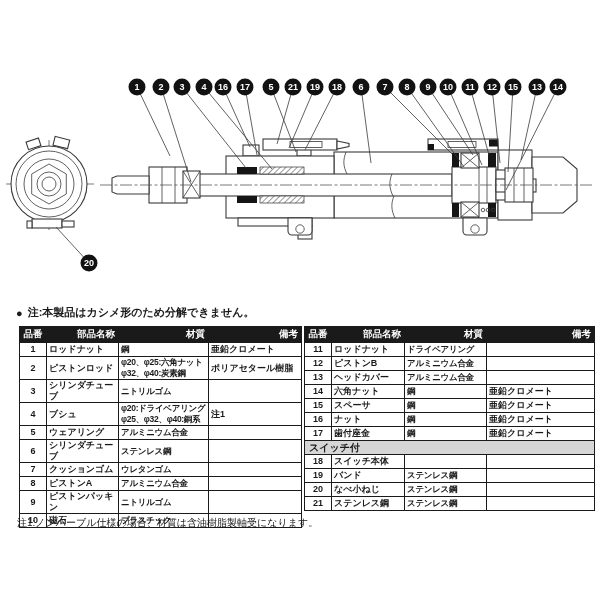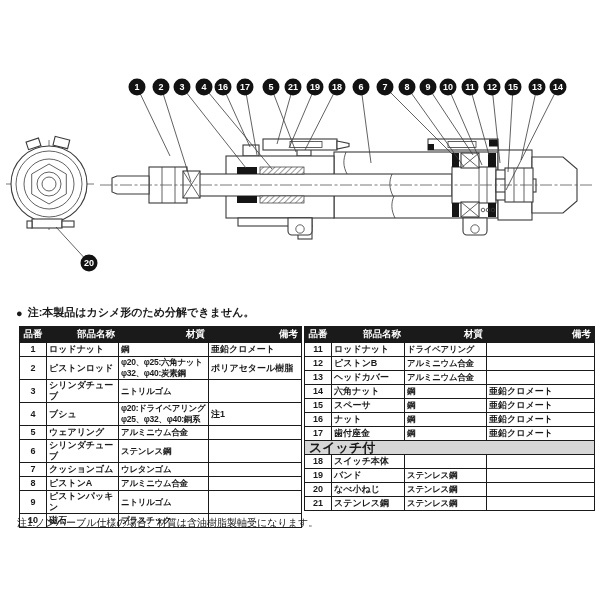--- a/index.html
+++ b/index.html
@@ -23,21 +23,21 @@
   #table-left{left:19px;top:326px;width:282px;}
   #table-right{left:304px;top:326px;width:290px;}
   th,td{border:1px solid #1a1a1a;overflow:hidden;vertical-align:middle;}
   th{background:#1a1a1a;color:#fff;font-size:9.5px;text-align:right;
      padding:1px 3px;height:12px;font-weight:bold;}
   th.num{text-align:center;padding:1px 0;}
   td{font-size:9px;font-weight:bold;line-height:11px;padding:0 2px;height:13px;
      white-space:pre-line;}
   td.num{text-align:center;padding:0;}
   td.mat{font-size:8.5px;letter-spacing:-0.3px;}
-  td.section{background:#d6d6d6;font-size:13px;padding:0 4px;}
+  td.section{background:#d6d6d6;font-size:10px;padding:0 4px;}
 </style>
 </head>
 <body>
 
 <svg id="diagram" width="600" height="296" viewBox="0 0 600 296">
   <defs>
     <pattern id="hatch" width="4" height="4" patternUnits="userSpaceOnUse" patternTransform="rotate(45)">
       <rect width="4" height="4" fill="#fff"></rect>
       <line x1="0" y1="0" x2="0" y2="4" stroke="#333" stroke-width="1"></line>
     </pattern>

